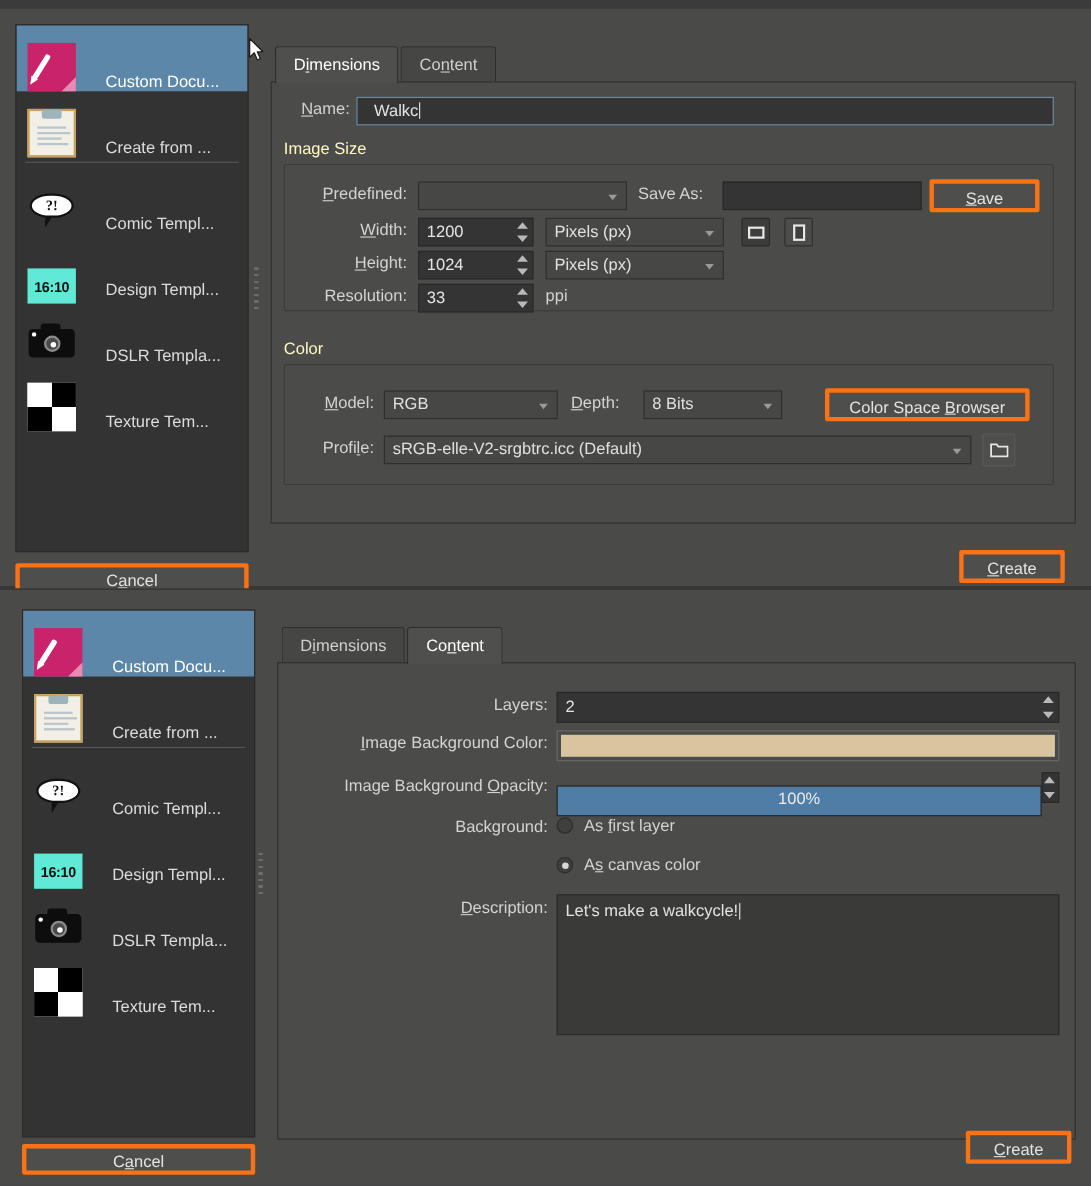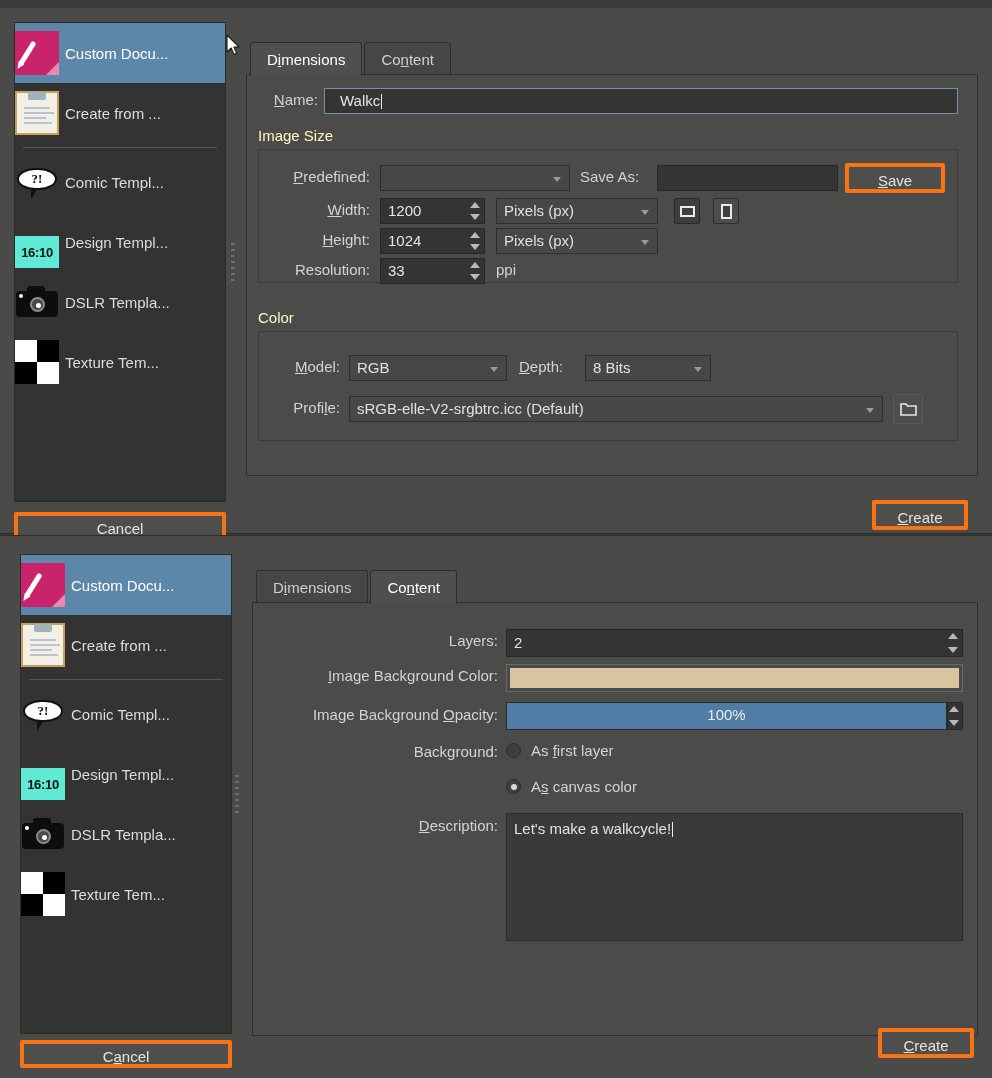--- a/index.html
+++ b/index.html
@@ -26,23 +26,24 @@
 
   
   .sidebar {
     position: absolute;
     background: #333333;
     border: 1px solid #2b2b2b;
     overflow: hidden;
   }
   .tpl-item {
     display: flex;
-    align-items: center;
+    align-items: flex-end;
     height: 60px;
-    gap: 6px;
+    padding-left: 10px;
+    gap: 27px;
     cursor: default;
   }
   .tpl-item.selected { background: #5c87a8; }
   .tpl-item .label {
     font-size: 15px;
     color: #dcdcdc;
     white-space: nowrap;
     overflow: hidden;
   }
   .tpl-item.selected .label { color: #ffffff; }
@@ -247,21 +248,21 @@
 
   
   .colorswatch {
     background: #4a4a48; border: 1px solid #6a6a68; padding: 3px;
     height: 26px;
   }
   .colorswatch .inner { width: 100%; height: 100%; }
 
   .opacitybar {
     height: 26px; position: relative; background: #3a3a38;
-    border: 1px solid #2b2b2b; overflow: hidden;
+    border: 1px solid #2b2b2b; overflow: hidden; margin-top: 12px;
   }
   .opacitybar .fill { position: absolute; left:0; top:0; bottom:0; }
   .opacitybar .txt {
     position: relative; text-align: center; line-height: 24px;
     font-size: 15px; color: #eaeaea;
   }
 
   .radio-row { display: flex; align-items: center; gap: 10px; }
   .radio {
     width: 15px; height: 15px; border-radius: 50%;
@@ -427,20 +428,21 @@
       <div class="lbl lbl-r" style="position:absolute; left:8px; top:283px; width:85px;"><span class="u">M</span>odel:</div>
       <div class="combo" style="position:absolute; left:102px; top:280px; width:158px;">
         <span>RGB</span>
         <span class="arrow"></span>
       </div>
       <div class="lbl" style="position:absolute; left:272px; top:283px;"><span class="u">D</span>epth:</div>
       <div class="combo" style="position:absolute; left:338px; top:280px; width:126px;">
         <span>8 Bits</span>
         <span class="arrow"></span>
       </div>
+      <div class="btn" style="position:absolute; left:503px; top:278px; width:186px;">Color Space <span class="u">B</span>rowser</div>
 
       <div class="lbl lbl-r" style="position:absolute; left:8px; top:324px; width:85px;">Profi<span class="u">l</span>e:</div>
       <div class="combo" style="position:absolute; left:102px; top:321px; width:534px;">
         <span>sRGB-elle-V2-srgbtrc.icc (Default)</span>
         <span class="arrow"></span>
       </div>
       <div class="iconbtn" style="position:absolute; left:646px; top:319px;">
         <svg width="17" height="14" viewBox="0 0 17 14">
           <path d="M1 2h5l1.6 2H16v9H1z" fill="none" stroke="#e6e6e6" stroke-width="1.6"></path>
         </svg>

